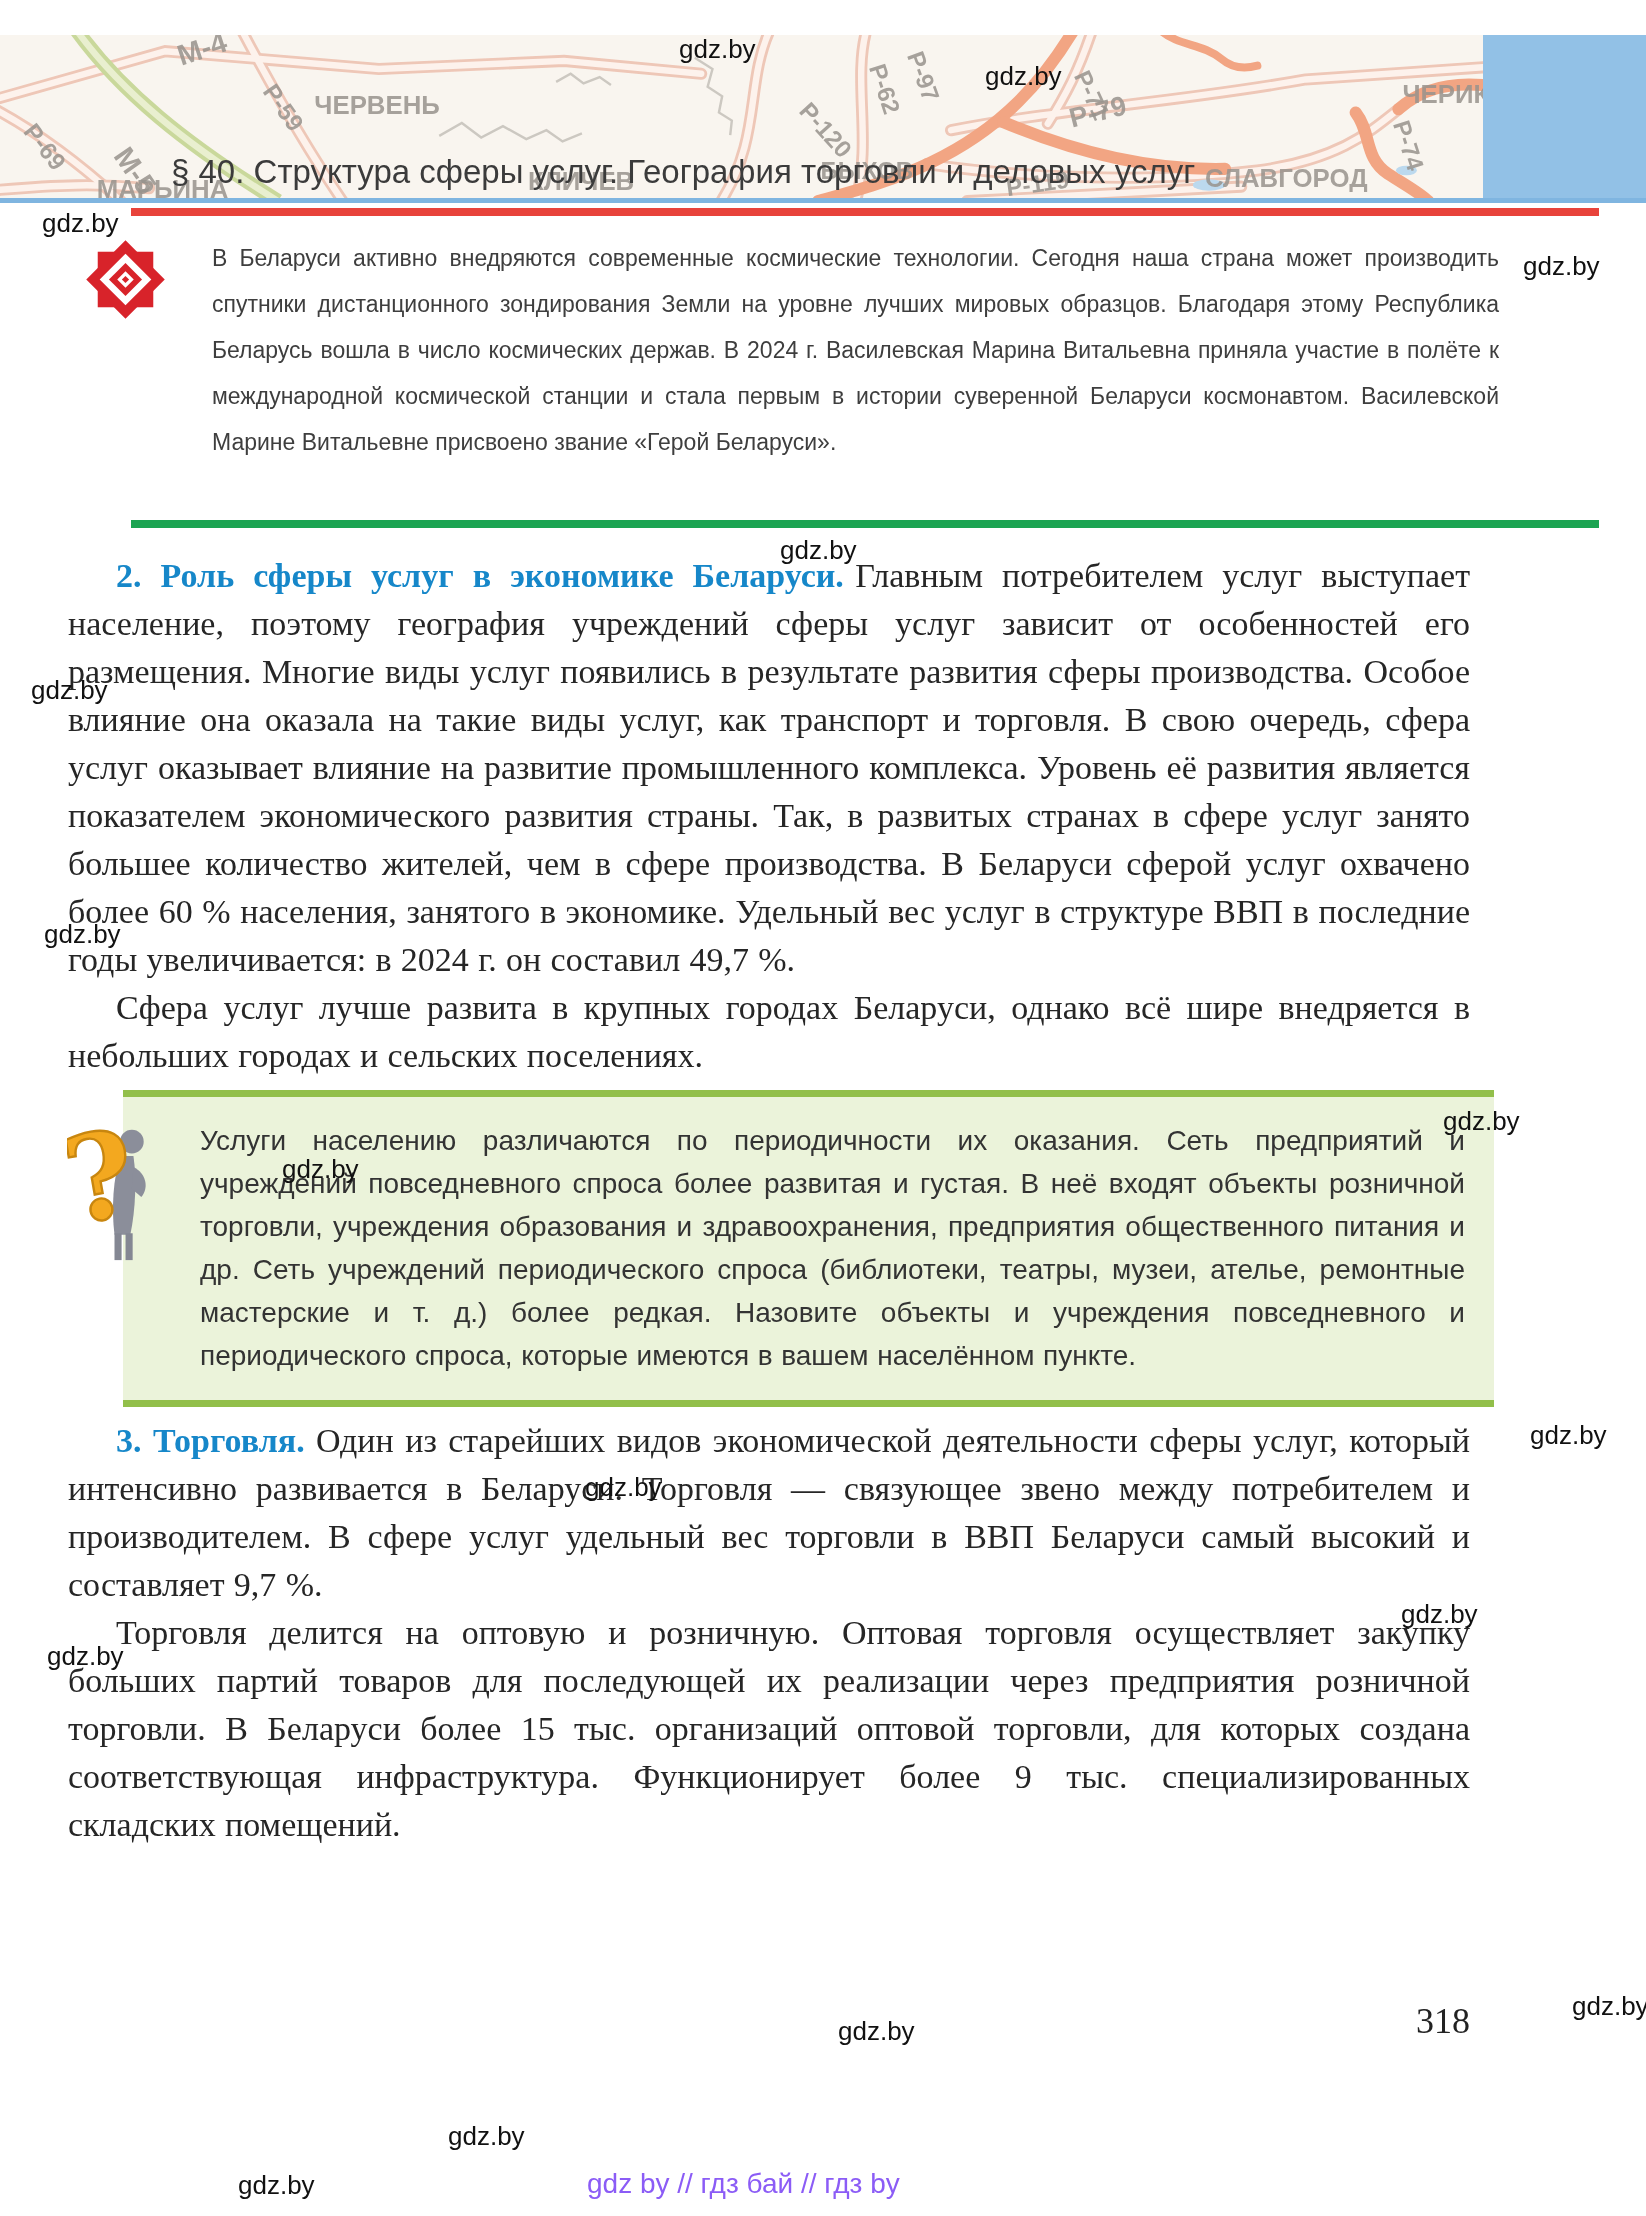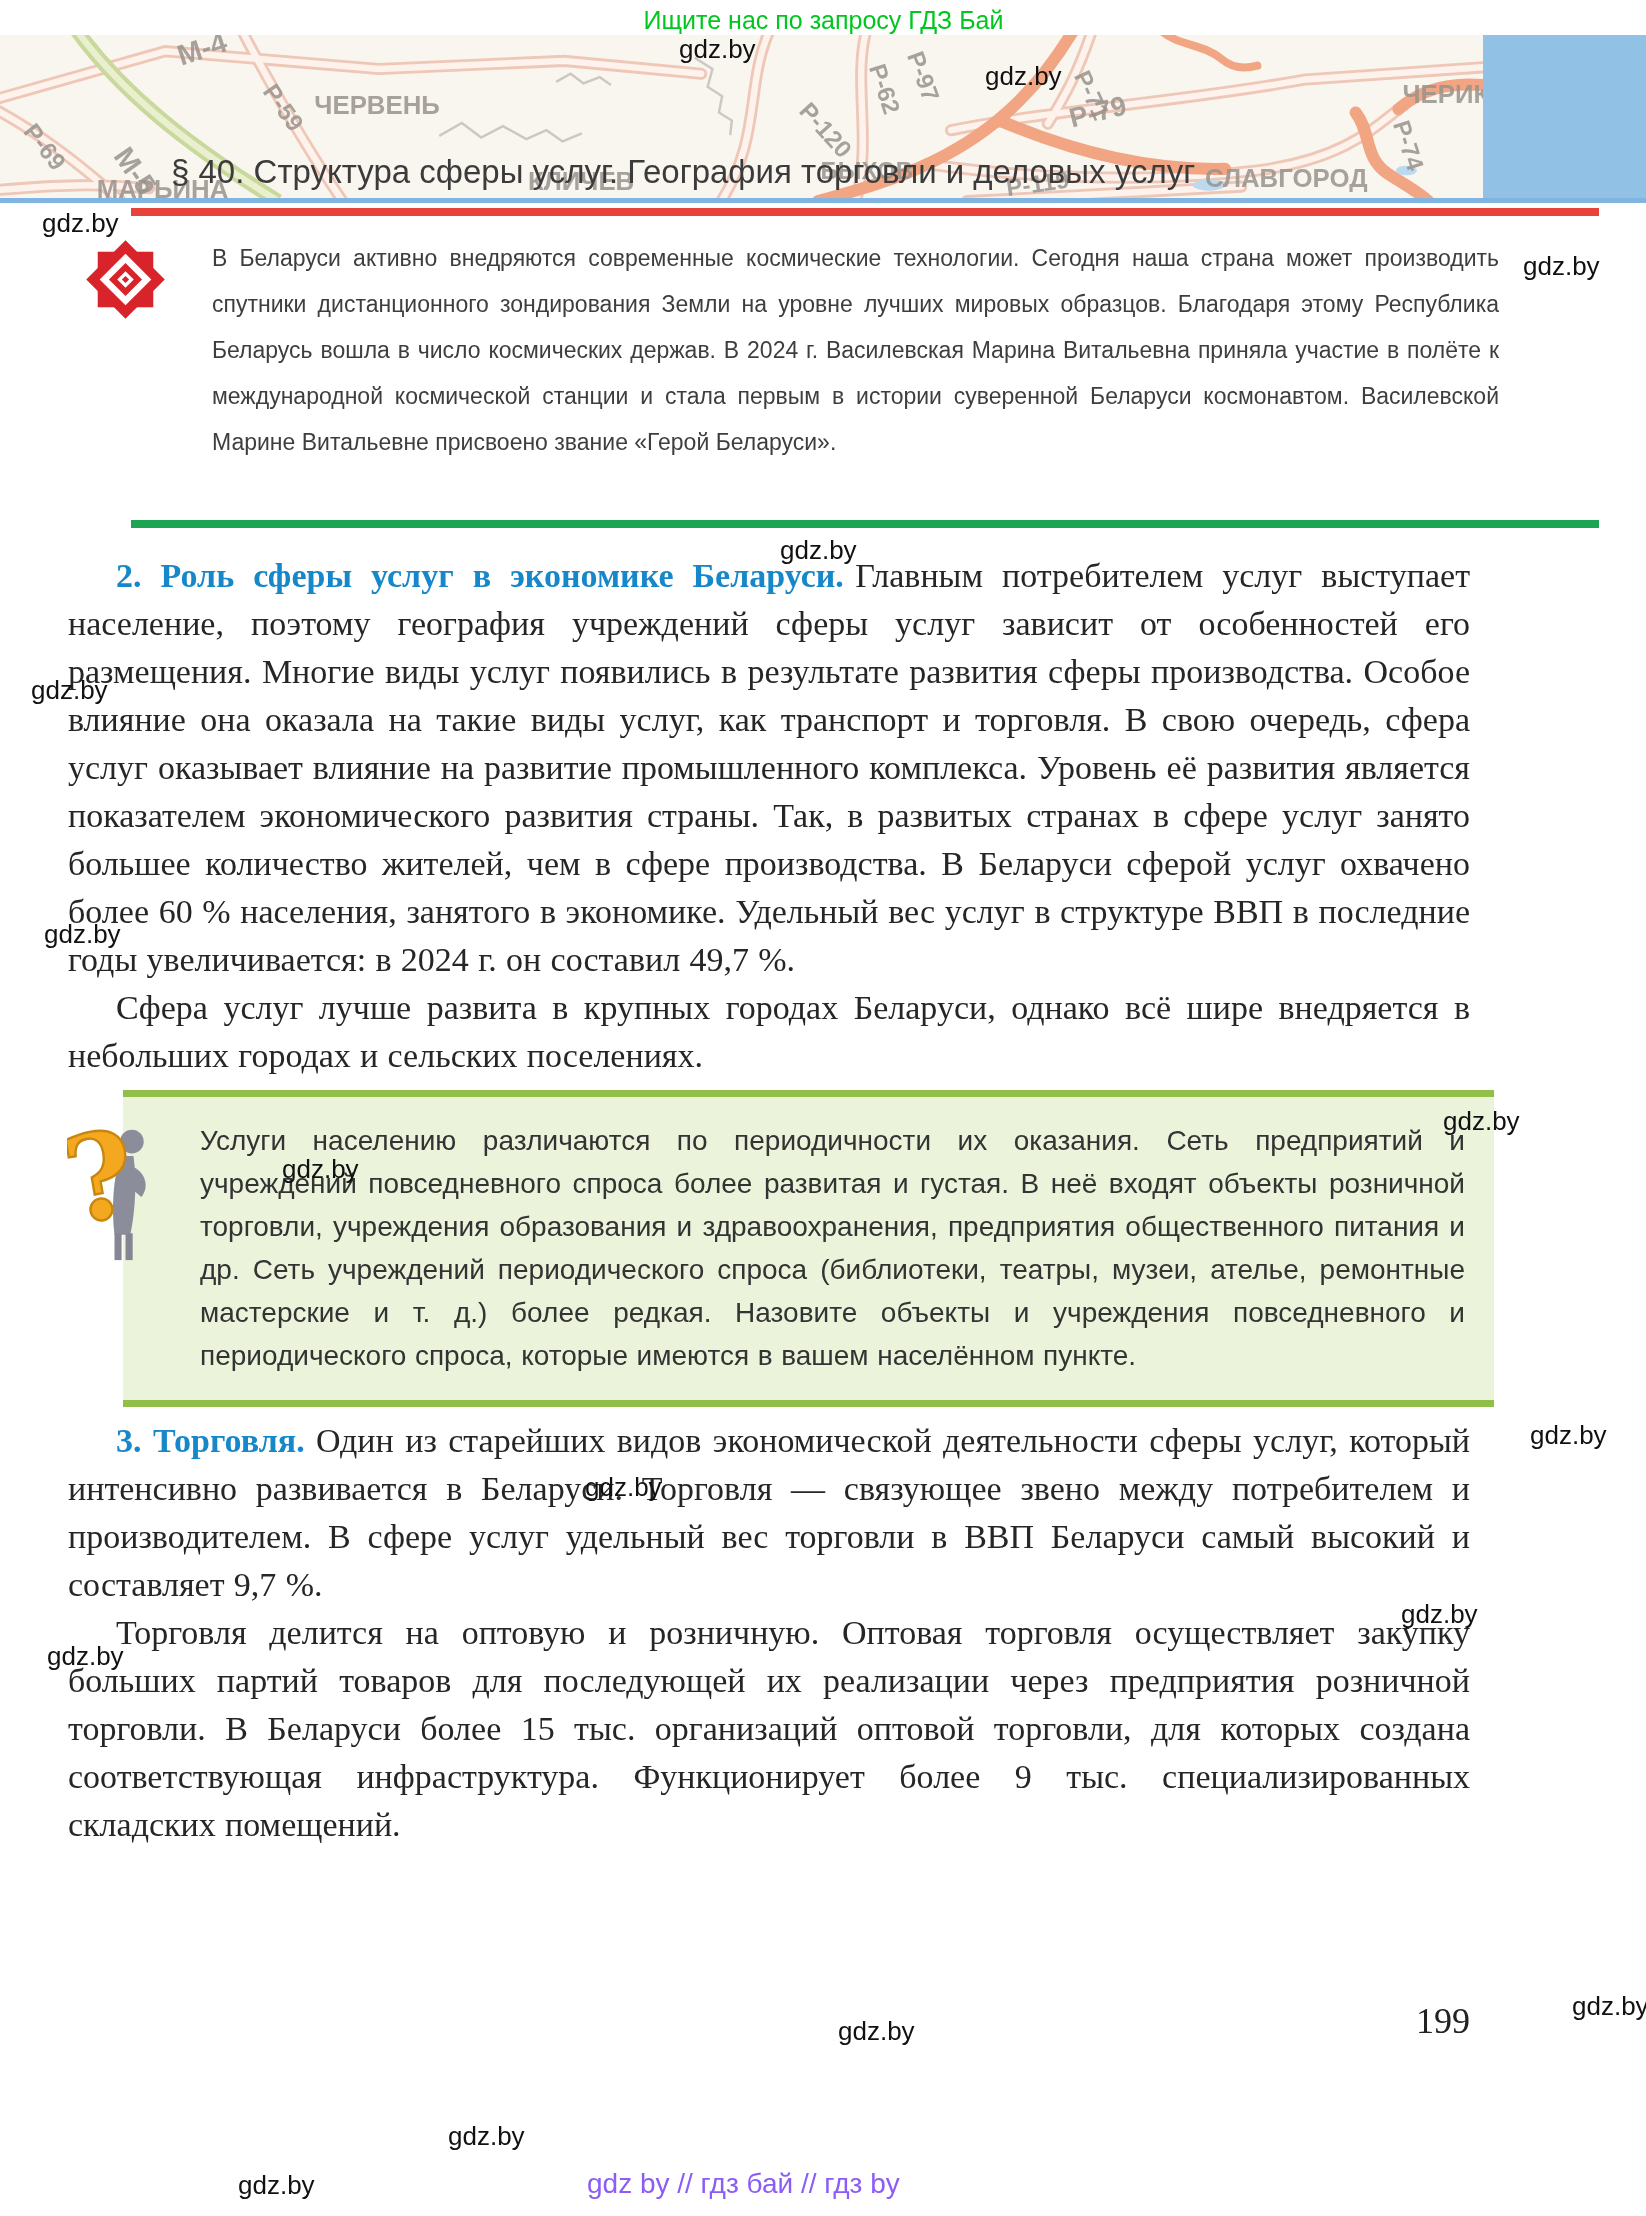--- a/index.html
+++ b/index.html
@@ -65,21 +65,20 @@
   .wm {
     position:absolute; z-index:9;
     font-family:"Liberation Sans", sans-serif; font-size:26px; color:#111111;
   }
 </style>
 </head>
 <body>
 
 <div class="page">
 
-  <div class="top-link">Ищите нас по запросу ГДЗ Бай</div>
 
   <div class="map-strip">
     <svg width="1483" height="163" viewBox="0 0 1840 202">
 
       <g fill="none" stroke="#edbfae" stroke-width="15" stroke-linecap="round" opacity="0.85">
         <path d="M0,78 L205,20 L470,42 L700,32 L870,48"></path>
         <path d="M-6,92 C55,125 105,165 150,206"></path>
         <path d="M300,-6 C340,70 380,140 425,206"></path>
         <path d="M955,-6 C925,60 945,125 895,206"></path>
         <path d="M1075,-6 C1058,55 1082,130 1062,206"></path>
@@ -187,21 +186,21 @@
       <p>Услуги населению различаются по периодичности их оказания. Сеть предприятий и учреждений повседневного спроса более развитая и густая. В неё входят объекты розничной торговли, учреждения образования и здравоохранения, предприятия общественного питания и др. Сеть учреждений периодического спроса (библиотеки, театры, музеи, ателье, ремонтные мастерские и т. д.) более редкая. Назовите объекты и учреждения повседневного и периодического спроса, которые имеются в вашем населённом пункте.</p>
     </div>
 
 
     <p class="p-sec3"><span class="run-in">3. Торговля.</span><span>Один из старейших видов экономической деятельности сферы услуг, который интенсивно развивается в Беларуси. Торговля — связующее звено между потребителем и производителем. В сфере услуг удельный вес торговли в ВВП Беларуси самый высокий и составляет 9,7 %.</span></p>
 
     <p>Торговля делится на оптовую и розничную. Оптовая торговля осуществляет закупку больших партий товаров для последующей их реализации через предприятия розничной торговли. В Беларуси более 15 тыс. организаций оптовой торговли, для которых создана соответствующая инфраструктура. Функционирует более 9 тыс. специализированных складских помещений.</p>
 
   </div>
 
-  <div class="page-number">199</div>
+  <div class="page-number">318</div>
   <div class="footer-links">gdz by  //  гдз бай  //  гдз by</div>
 
   <div class="wm" style="left:679px;  top:34px;">gdz.by</div>
   <div class="wm" style="left:985px; top:61px;">gdz.by</div>
   <div class="wm" style="left:42px;   top:208px;">gdz.by</div>
   <div class="wm" style="left:1523px; top:251px;">gdz.by</div>
   <div class="wm" style="left:780px;  top:535px;">gdz.by</div>
   <div class="wm" style="left:31px;   top:675px;">gdz.by</div>
   <div class="wm" style="left:44px;   top:919px;">gdz.by</div>
   <div class="wm" style="left:1443px; top:1106px;">gdz.by</div>

